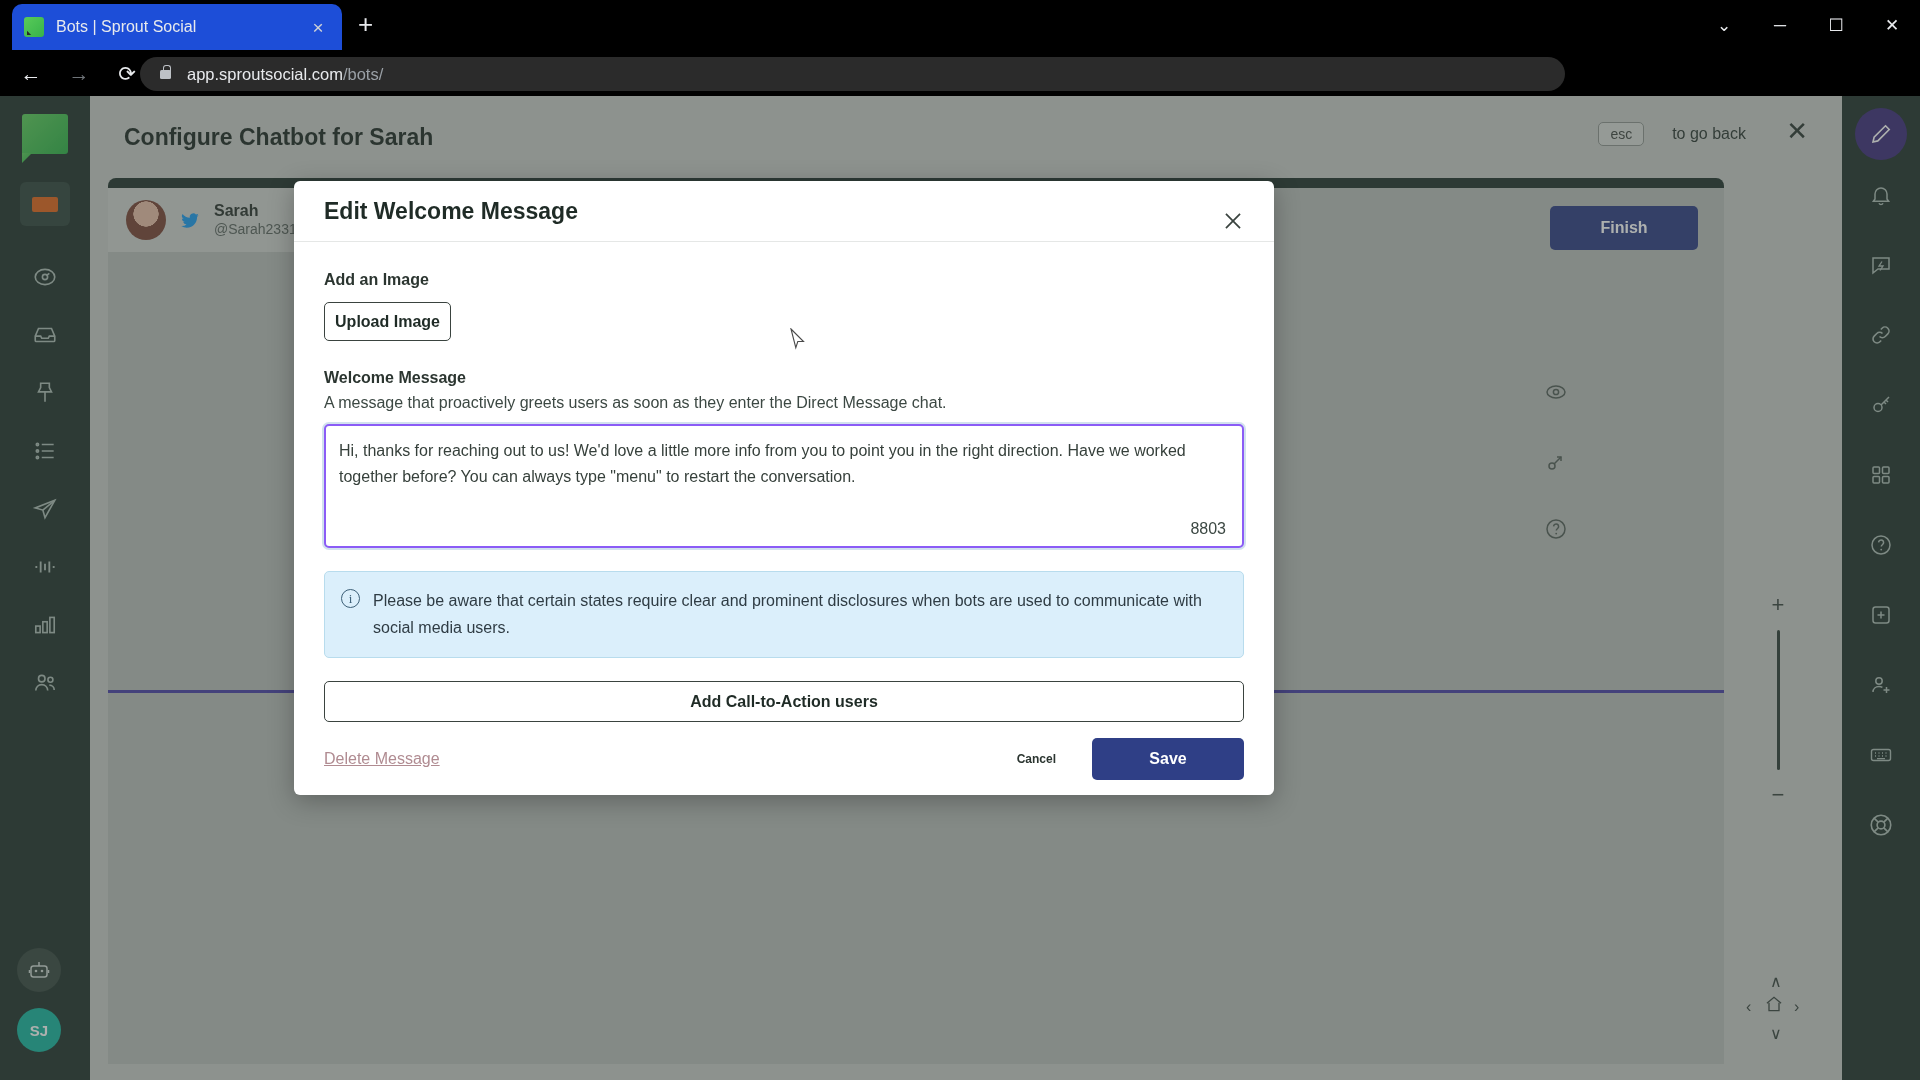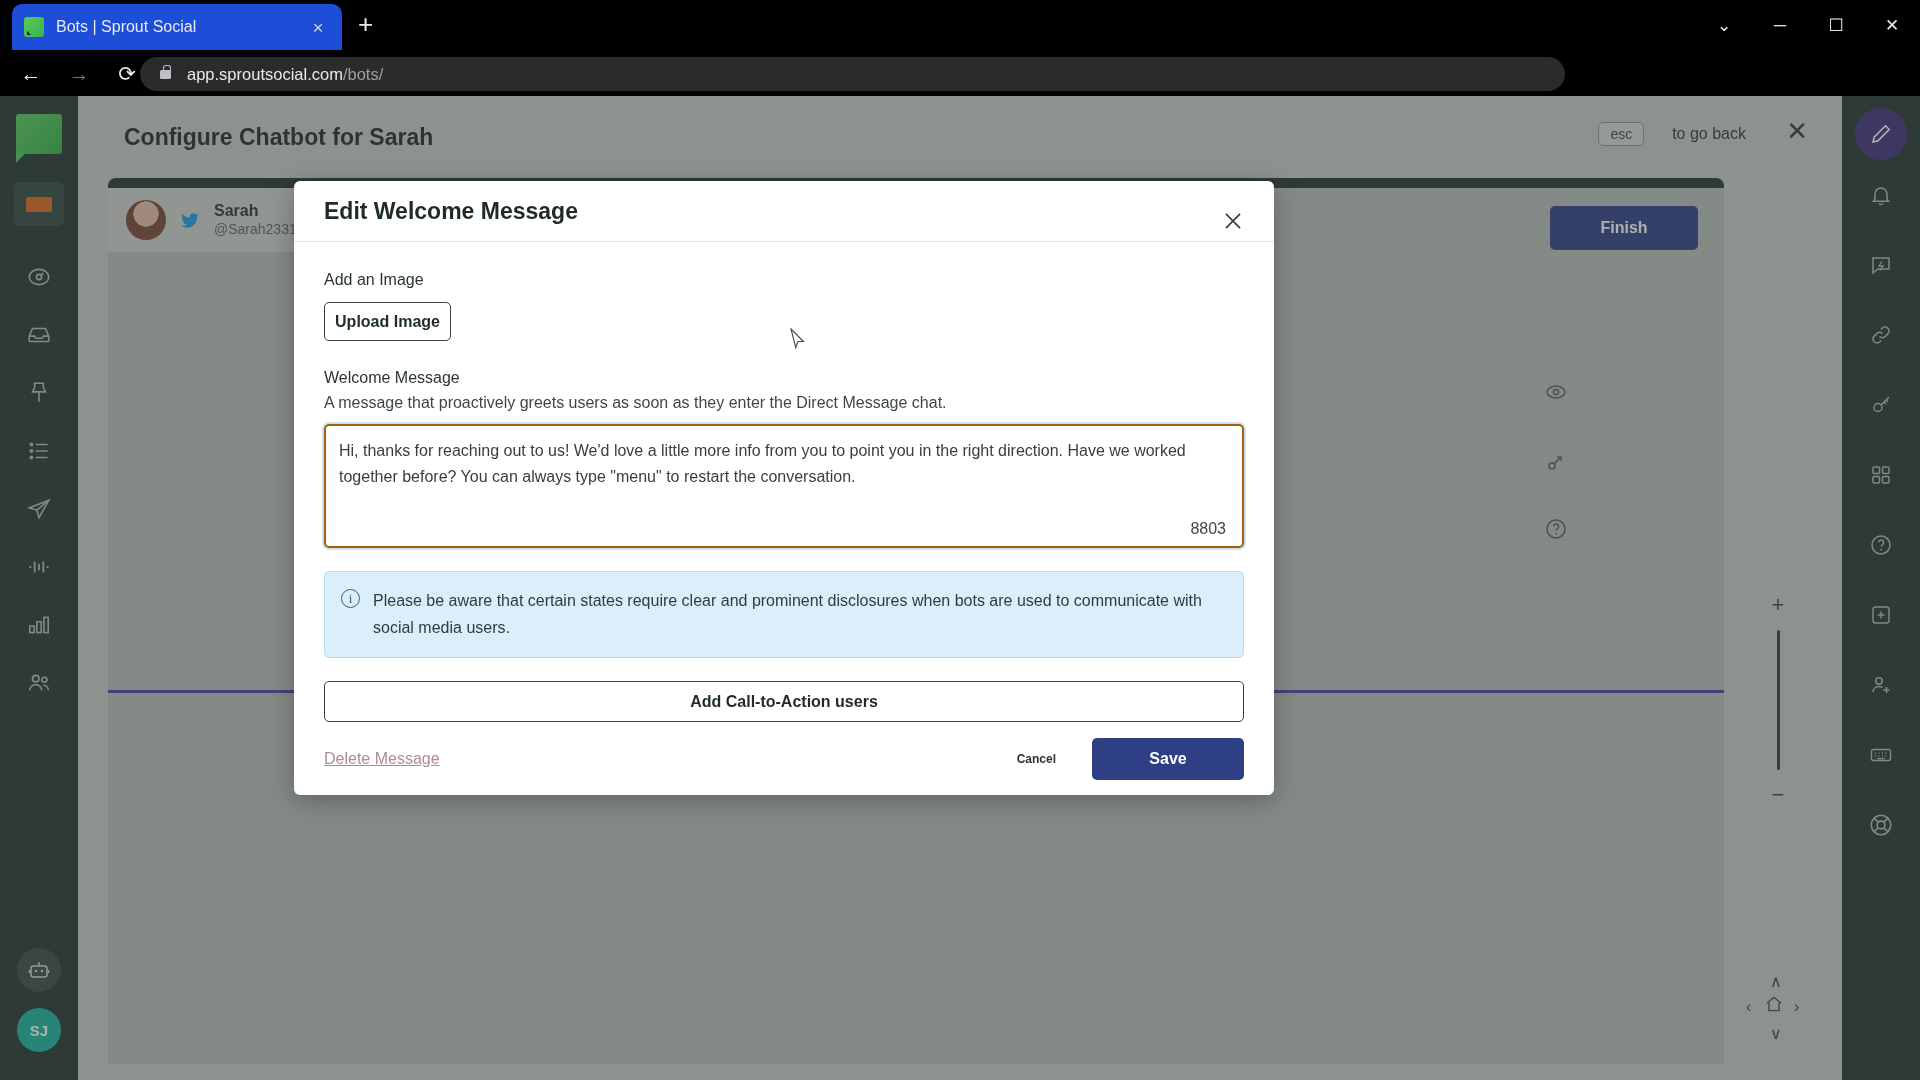--- a/index.html
+++ b/index.html
@@ -90,21 +90,21 @@
   .profile-av:before{ content:""; position:absolute; left:8px; top:5px; width:10px;height:10px;border-radius:50%;background:#5f6368;}
   .profile-av:after{ content:""; position:absolute; left:3px; top:17px; width:20px;height:14px;border-radius:10px 10px 0 0;background:#5f6368;}
 
   
   .app-area {
     position: absolute; top: 96px; left: 0; width: 1920px; height: 984px;
     background: #c9ccc9;
   }
   
   .rail {
-    position: absolute; left: 0; top: 0; width: 78px; height: 984px;
+    position: absolute; left: 0; top: 0; width: 90px; height: 984px;
     background: #23352f;
     display: flex; flex-direction: column; align-items: center;
   }
   .rail-logo {
     width: 46px; height: 40px; margin-top: 18px;
     background: linear-gradient(135deg,#5ecf5e 0%,#2fb34a 100%);
     border-radius: 3px 3px 3px 0; position: relative;
   }
   .rail-logo:after{
     content:""; position:absolute; left:0; bottom:-9px; width:10px;height:10px;
@@ -225,32 +225,32 @@
   .modal-head {
     height: 79px; border-bottom: 1px solid #e5e7e6;
     display: flex; align-items: center; padding: 4px 30px; position: relative;
   }
   .modal-title { font-size: 23px; font-weight: bold; color: #1f2b26; }
   .modal-close {
     position: absolute; right: 28px; top: 27px; width: 26px; height: 26px;
     cursor: pointer; color: #3a433f;
   }
   .modal-body { flex: 1 1 auto; padding: 29px 30px 0 30px; }
-  .lbl-strong { font-size: 16px; color: #2b3530; font-weight: normal; }
+  .lbl-strong { font-size: 16px; color: #2b3530; font-weight: bold; }
   .upload-btn {
     margin-top: 13px; width: 127px; height: 39px; background: #fff;
     border: 1px solid #3a433f; border-radius: 5px; cursor: pointer;
     font-size: 16px; font-weight: bold; color: #1f2b26;
     font-family: "Liberation Sans", sans-serif;
   }
   .sect-gap { margin-top: 28px; }
   .lbl-sub { margin-top: 7px; font-size: 16px; color: #3c4843; }
   .ta-wrap {
     margin-top: 12px; position: relative; height: 124px;
-    border: 2px solid #a16207; border-radius: 5px; background: #fff;
+    border: 2px solid #8b5cf6; border-radius: 5px; background: #fff;
     box-shadow: 0 0 0 2px rgba(126,170,205,.35);
   }
   .ta-text {
     position: absolute; left: 13px; right: 16px; top: 12px;
     font-size: 16px; color: #36403b; line-height: 26px;
   }
   .ta-count {
     position: absolute; right: 16px; bottom: 8px; font-size: 16px; color: #3c4843;
   }
   .notice {

